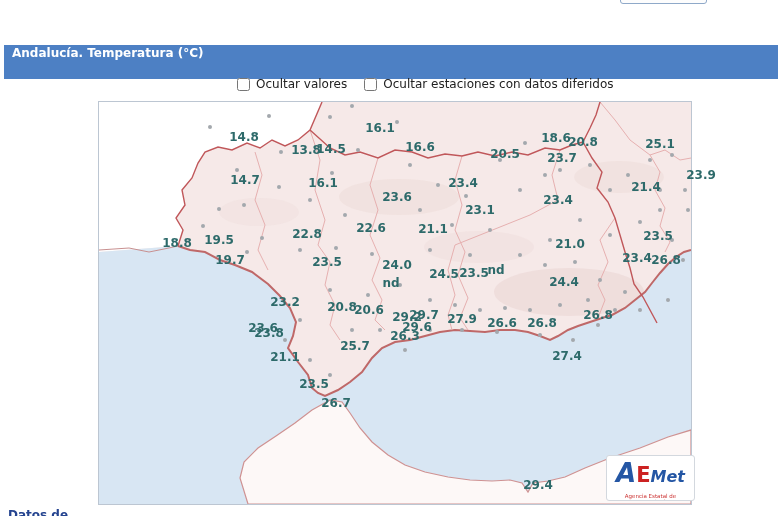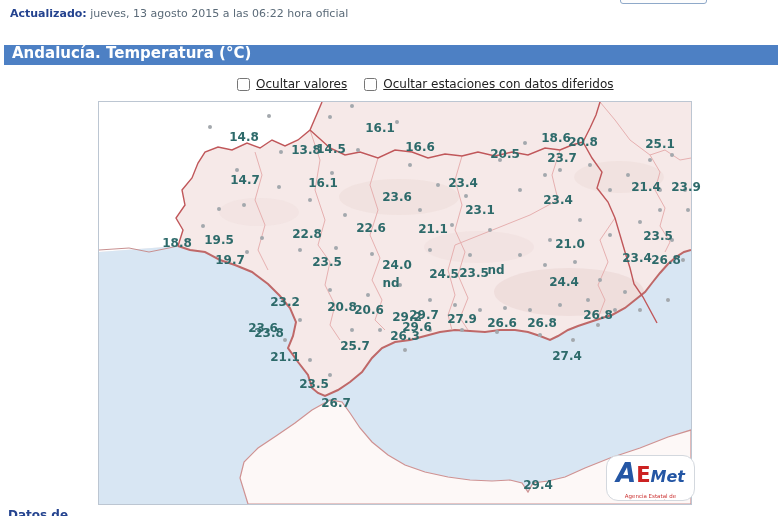--- a/index.html
+++ b/index.html
@@ -9,64 +9,60 @@
   
   .hdr { position: absolute; left: 10px; top: 7px; font-size: 11px; line-height: 14px; }
   .hdr .lbl { font-weight: bold; color: #24438f; }
   .hdr .val { color: #5a6a78; }
 
   
   .cut-dropdown { position: absolute; left: 620px; top: -13px; width: 87px; height: 17px;
                   border: 1px solid #8fa9c9; border-radius: 3px; background: #fdfdfd; }
 
   
-  .title-bar { position: absolute; left: 4px; right: 4px; top: 45px; height: 20px;
-               background: #4d80c4; color: #ffffff; font-size: 15px; font-weight: bold;
+  .title-bar { position: absolute; left: 4px; right: 4px; top: 45px; height: 34px;
+               background: #4d80c4; color: #ffffff; font-size: 12px; font-weight: bold;
                line-height: 17px; padding-left: 8px; }
 
   
   .controls { position: absolute; left: 237px; top: 77px; display: flex; align-items: center;
-              font-size: 12px; color: #222; white-space: nowrap; text-decoration: underline; }
+              font-size: 12px; color: #222; white-space: nowrap; }
   .controls input { width: 13px; height: 13px; margin-right: 6px; }
   .controls label { margin-right: 17px; }
   .controls label:last-child { margin-right: 0; }
 
   
   .map { position: absolute; left: 98px; top: 101px; width: 594px; height: 404px;
          border: 1px solid #bcc6d2; background: #f6e9e8; }
   .map svg { position: absolute; left: 0; top: 0; }
   .labels-layer { position: absolute; left: 0; top: 0; width: 592px; height: 402px; }
   .temp { position: absolute; transform: translate(-50%,-50%); font-size: 12px;
           font-weight: bold; color: #2d6a6a; white-space: nowrap; }
   .map-copyright { position: absolute; left: 5px; bottom: 6px; font-size: 10px; color: #8d9298; }
 
   
   .logo-box { position: absolute; left: 507px; top: 353px; width: 89px; height: 46px;
-              background: #ffffff; border: 1px solid #d3d8de; border-radius: 12px;
+              background: #ffffff; border: 1px solid #d3d8de; border-radius: 3px;
               text-align: center; overflow: hidden; }
   .logo-word { line-height: 30px; margin-top: 2px; white-space: nowrap; }
   .logo-a   { color: #2456a4; font-weight: bold; font-style: italic; font-size: 26px; }
   .logo-e   { color: #cc2222; font-weight: bold; font-size: 21px; }
   .logo-met { color: #2456a4; font-weight: bold; font-style: italic; font-size: 16px; }
   .logo-sub { color: #cc3333; font-size: 5.5px; margin-top: 1px; }
 
   
   .bottom-partial { position: absolute; left: 8px; top: 508px; font-size: 12px;
                     font-weight: bold; color: #24438f; }
 </style>
 </head>
 <body>
 
 <div class="cut-dropdown"></div>
 
 <div class="hdr">
-  <div>
-    <span class="lbl">Actualizado:</span>
-    <span class="val">jueves, 13 agosto 2015 a las 06:22 hora oficial</span>
-  </div>
 </div>
 
 <div class="title-bar">Andalucía. Temperatura (°C)</div>
 
 <div class="controls">
   <input type="checkbox" id="cb1" style="">
   <label for="cb1">Ocultar valores</label>
   <input type="checkbox" id="cb2" style="">
   <label for="cb2">Ocultar estaciones con datos diferidos</label>
 </div>
@@ -199,21 +195,21 @@
       <span class="temp" style="left: 232px; top: 47px;">14.5</span>
       <span class="temp" style="left: 281px; top: 26px;">16.1</span>
       <span class="temp" style="left: 146px; top: 78px;">14.7</span>
       <span class="temp" style="left: 224px; top: 81px;">16.1</span>
       <span class="temp" style="left: 321px; top: 45px;">16.6</span>
       <span class="temp" style="left: 409px; top: 36px; margin-left: 48px;">18.6</span>
       <span class="temp" style="left: 406px; top: 52px;">20.5</span>
       <span class="temp" style="left: 484px; top: 40px;">20.8</span>
       <span class="temp" style="left: 463px; top: 56px;">23.7</span>
       <span class="temp" style="left: 561px; top: 42px;">25.1</span>
-      <span class="temp" style="left: 587px; top: 73px; margin-top: 12px;">23.9</span>
+      <span class="temp" style="left: 602px; top: 73px;">23.9</span>
       <span class="temp" style="left: 547px; top: 85px;">21.4</span>
       <span class="temp" style="left: 364px; top: 81px;">23.4</span>
       <span class="temp" style="left: 298px; top: 95px;">23.6</span>
       <span class="temp" style="left: 381px; top: 108px;">23.1</span>
       <span class="temp" style="left: 459px; top: 98px;">23.4</span>
       <span class="temp" style="left: 334px; top: 127px;">21.1</span>
       <span class="temp" style="left: 471px; top: 142px;">21.0</span>
       <span class="temp" style="left: 559px; top: 134px;">23.5</span>
       <span class="temp" style="left: 538px; top: 156px;">23.4</span>
       <span class="temp" style="left: 567px; top: 158px;">26.8</span>

